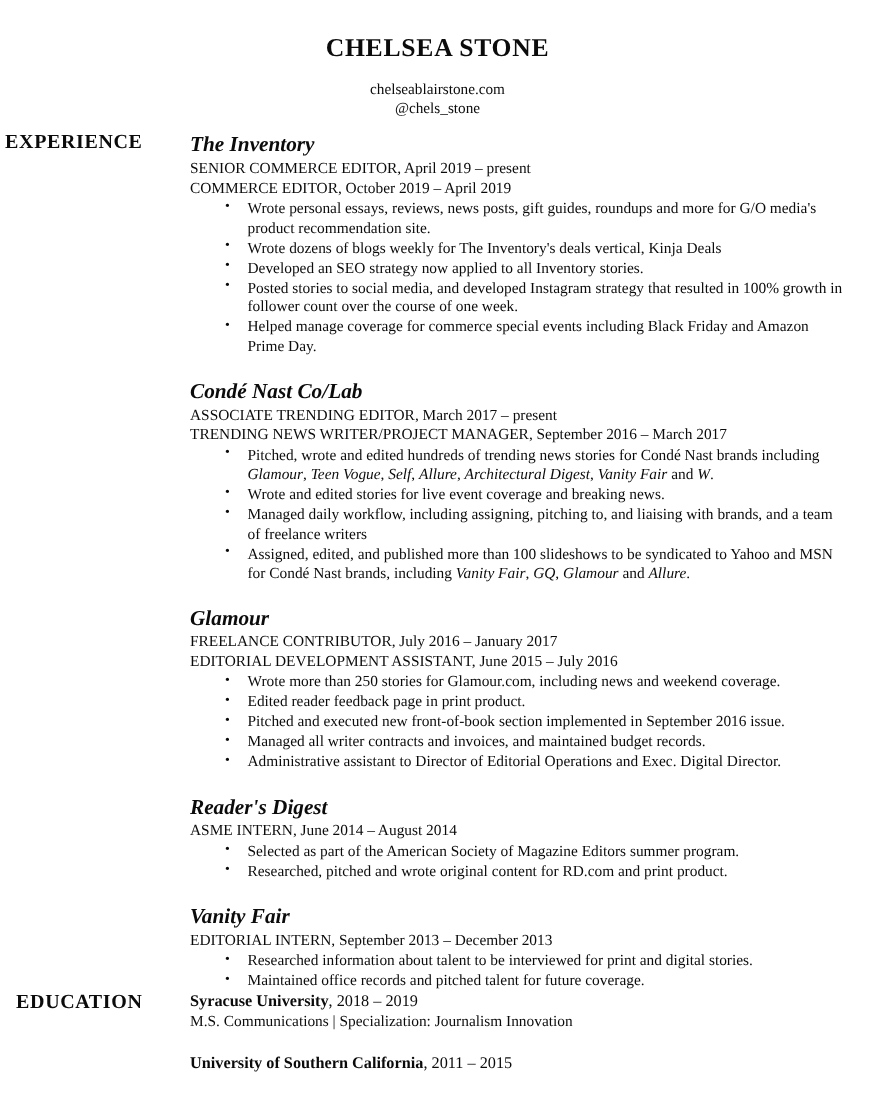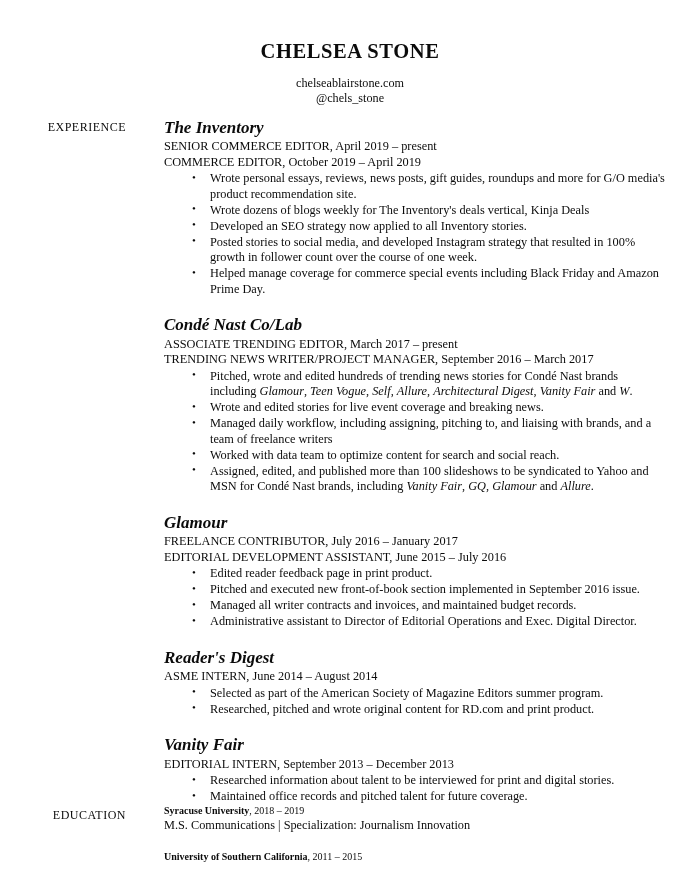--- a/index.html
+++ b/index.html
@@ -13,21 +13,21 @@
     font-family: "Liberation Serif", "DejaVu Serif", serif;
     color: #0b0b0b;
     overflow: hidden;
   }
 
   .page {
     position: relative;
     width: 700px;
     height: 892px;
     box-sizing: border-box;
-    padding: 12px;
+    padding: 0;
   }
 
   
   .header {
     text-align: center;
     padding-top: 28px;
   }
   .full-name {
     font-size: 20.5px;
     font-weight: bold;
@@ -52,22 +52,22 @@
     box-sizing: border-box;
   }
   .section-label-col {
     width: 114px;
     flex: 0 0 114px;
     text-align: right;
     padding-right: 0;
     box-sizing: border-box;
   }
   .section-label {
-    font-size: 12px;
-    font-weight: normal;
+    font-size: 16px;
+    font-weight: bold;
     letter-spacing: 0.5px;
     white-space: nowrap;
     display: inline-block;
   }
   .section-body-col {
     flex: 1 1 auto;
     padding-left: 38px;
     padding-right: 22px;
     box-sizing: border-box;
   }
@@ -112,21 +112,21 @@
     left: 28px;
     top: -0.5px;
     font-size: 11px;
   }
 
   em, .it { font-style: italic; }
 
   
   .edu-entry + .edu-entry { margin-top: 17px; }
   .edu-school {
-    font-size: 10px;
+    font-size: 13px;
     line-height: 1.26;
     margin: 0;
   }
   .edu-school .school-name { font-weight: bold; }
   .edu-detail {
     font-size: 12.3px;
     line-height: 1.27;
     margin: 0;
   }
 </style>
@@ -161,29 +161,29 @@
           </ul>
         </div>
         <div class="job">
           <div class="org-name">Condé Nast Co/Lab</div>
           <div class="role-line">ASSOCIATE TRENDING EDITOR, March 2017 – present</div>
           <div class="role-line">TRENDING NEWS WRITER/PROJECT MANAGER, September 2016 – March 2017</div>
           <ul class="bullets">
             <li><span>Pitched, wrote and edited hundreds of trending news stories for Condé Nast brands including </span><span class="it">Glamour</span><span>, </span><span class="it">Teen Vogue</span><span>, </span><span class="it">Self</span><span>, </span><span class="it">Allure</span><span>, </span><span class="it">Architectural Digest</span><span>, </span><span class="it">Vanity Fair</span><span> and </span><span class="it">W</span><span>.</span></li>
             <li><span>Wrote and edited stories for live event coverage and breaking news.</span></li>
             <li><span>Managed daily workflow, including assigning, pitching to, and liaising with brands, and a team of freelance writers</span></li>
-            <li><span>Worked with data team to optimize content for search and social reach.</span></li>
             <li><span>Assigned, edited, and published more than 100 slideshows to be syndicated to Yahoo and MSN for Condé Nast brands, including </span><span class="it">Vanity Fair</span><span>, </span><span class="it">GQ</span><span>, </span><span class="it">Glamour</span><span> and </span><span class="it">Allure</span><span>.</span></li>
           </ul>
         </div>
         <div class="job">
           <div class="org-name">Glamour</div>
           <div class="role-line">FREELANCE CONTRIBUTOR, July 2016 – January 2017</div>
           <div class="role-line">EDITORIAL DEVELOPMENT ASSISTANT, June 2015 – July 2016</div>
           <ul class="bullets">
+            <li>Wrote more than 250 stories for Glamour.com, including news and weekend coverage.</li>
             <li>Edited reader feedback page in print product.</li>
             <li>Pitched and executed new front-of-book section implemented in September 2016 issue.</li>
             <li>Managed all writer contracts and invoices, and maintained budget records.</li>
             <li>Administrative assistant to Director of Editorial Operations and Exec. Digital Director.</li>
           </ul>
         </div>
         <div class="job">
           <div class="org-name">Reader's Digest</div>
           <div class="role-line">ASME INTERN, June 2014 – August 2014</div>
           <ul class="bullets">

